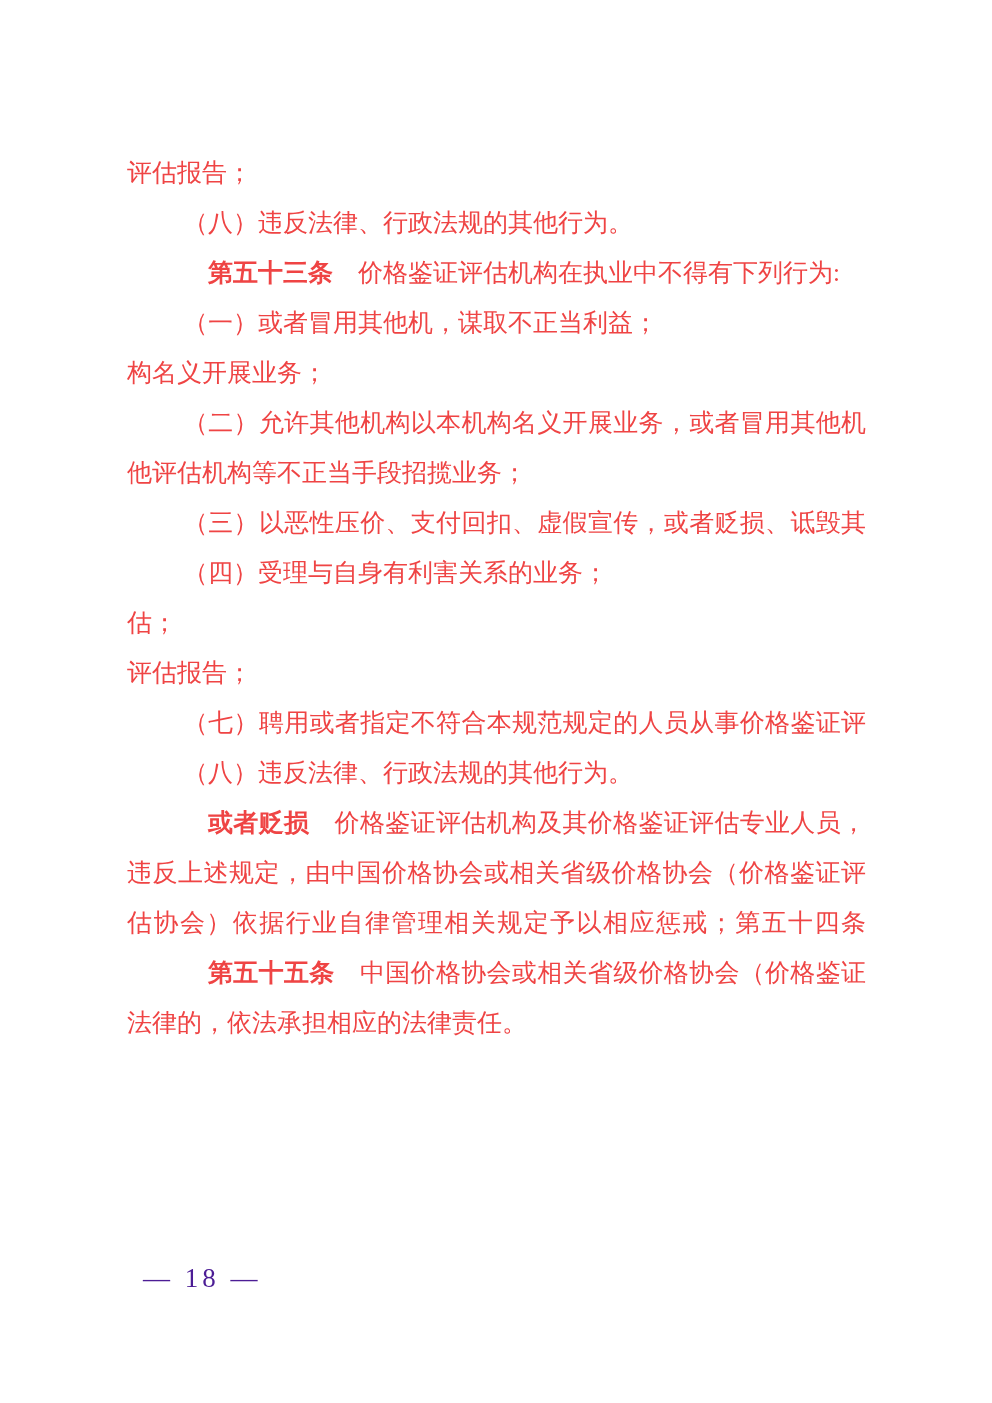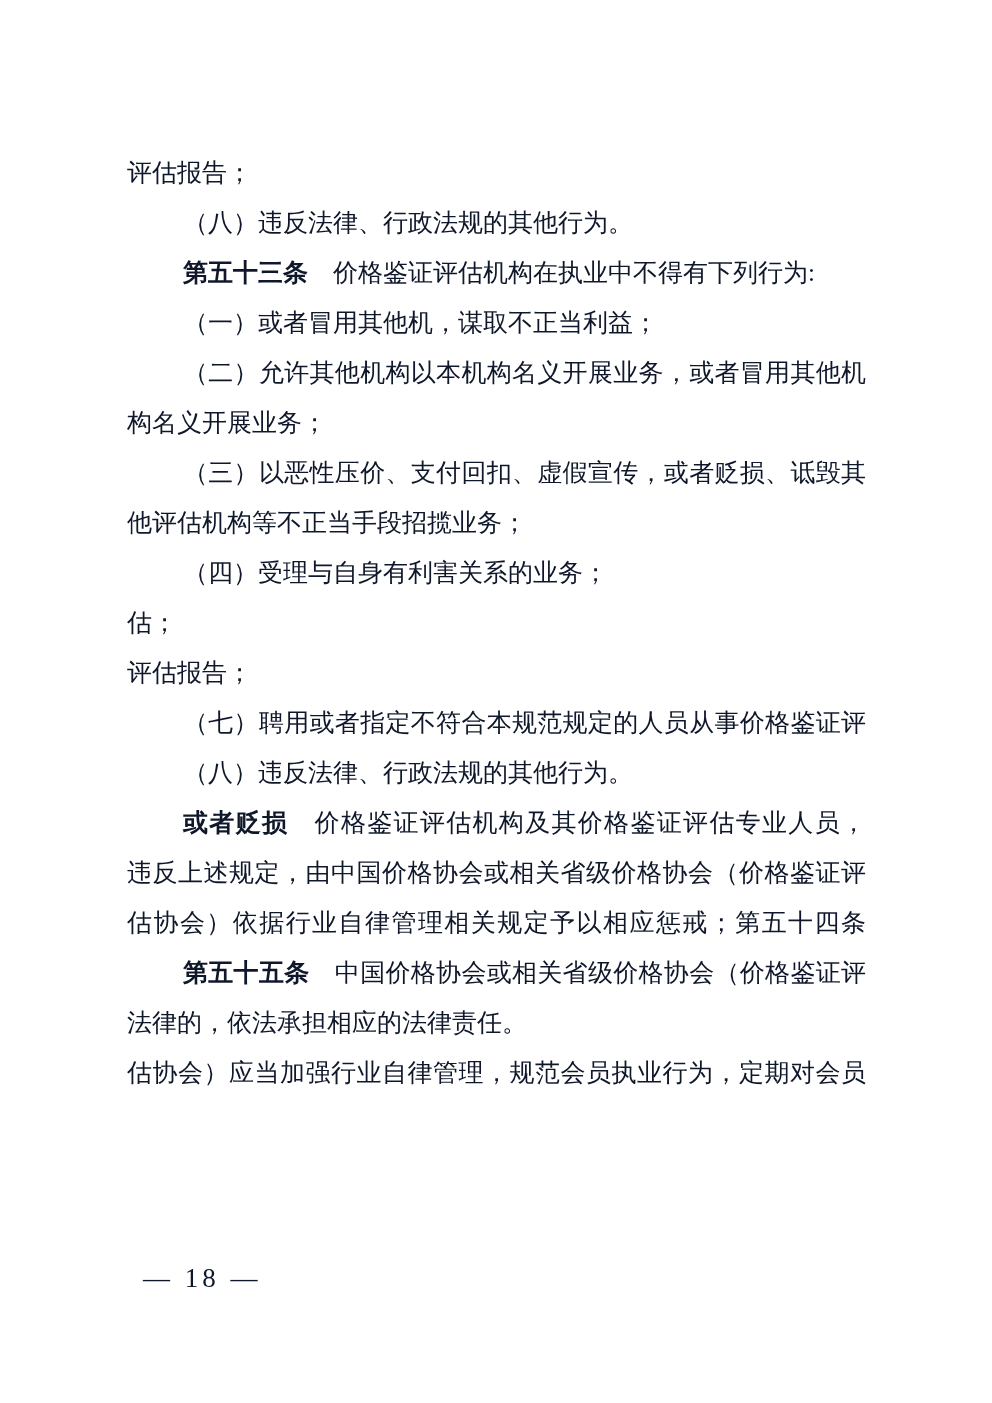--- a/index.html
+++ b/index.html
@@ -13,73 +13,73 @@
     height: 1403px;
     background: #ffffff;
     overflow: hidden;
     font-family: "Liberation Serif", "DejaVu Serif", serif;
   }
   .content {
     position: absolute;
     left: 127px;
     top: 148px;
     width: 739px;
-    color: #0f172a;
+    color: #ef4444;
     font-size: 25px;
   }
   .line {
     height: 50px;
     line-height: 50px;
     overflow: hidden;
     white-space: normal;
     text-align: left;
   }
   .line.indent {
     text-indent: 56px;
   }
   .line.justify {
     text-align: justify;
     text-align-last: justify;
   }
   .bold {
     font-weight: bold;
+    margin-left: 25px;
   }
   .footer {
     position: absolute;
     left: 143px;
     top: 1258px;
     height: 40px;
     line-height: 40px;
     font-size: 27px;
-    color: #0f172a;
+    color: #4c1d95;
     letter-spacing: 4px;
   }
 </style>
 </head>
 <body>
 
 <div class="page">
   <div class="content">
 
   <div class="line"><span>评估报告；</span></div>
       <div class="line indent"><span>（八）违反法律、行政法规的其他行为。</span></div>
       <div class="line indent"><span class="bold">第五十三条</span><span>　价格鉴证评估机构在执业中不得有下列行为:</span></div>
       <div class="line indent"><span>（一）或者冒用其他机，谋取不正当利益；</span></div>
+      <div class="line"><span>构名义开展业务；</span></div>
       <div class="line indent justify"><span>（二）允许其他机构以本机构名义开展业务，或者冒用其他机</span></div>
-      <div class="line"><span>构名义开展业务；</span></div>
+      <div class="line"><span>他评估机构等不正当手段招揽业务；</span></div>
       <div class="line indent justify"><span>（三）以恶性压价、支付回扣、虚假宣传，或者贬损、诋毁其</span></div>
-      <div class="line"><span>他评估机构等不正当手段招揽业务；</span></div>
       <div class="line indent"><span>（四）受理与自身有利害关系的业务；</span></div>
       <div class="line"><span>估；</span></div>
       <div class="line"><span>评估报告；</span></div>
       <div class="line indent justify"><span>（七）聘用或者指定不符合本规范规定的人员从事价格鉴证评</span></div>
       <div class="line indent"><span>（八）违反法律、行政法规的其他行为。</span></div>
       <div class="line indent justify"><span class="bold">或者贬损</span><span>　价格鉴证评估机构及其价格鉴证评估专业人员，</span></div>
       <div class="line justify"><span>违反上述规定，由中国价格协会或相关省级价格协会（价格鉴证评</span></div>
       <div class="line justify"><span>估协会）依据行业自律管理相关规定予以相应惩戒；第五十四条</span></div>
       <div class="line indent justify"><span class="bold">第五十五条</span><span>　中国价格协会或相关省级价格协会（价格鉴证评</span></div>
       <div class="line"><span>法律的，依法承担相应的法律责任。</span></div>
-      <div class="line justify"><span>估协会）应当加强行业自律管理，规范会员执业行为，定期对会员</span></div>
     </div>
   <div class="footer">
     <span>— 18 —</span>
   </div>
 </div>
 
 </body></html>

